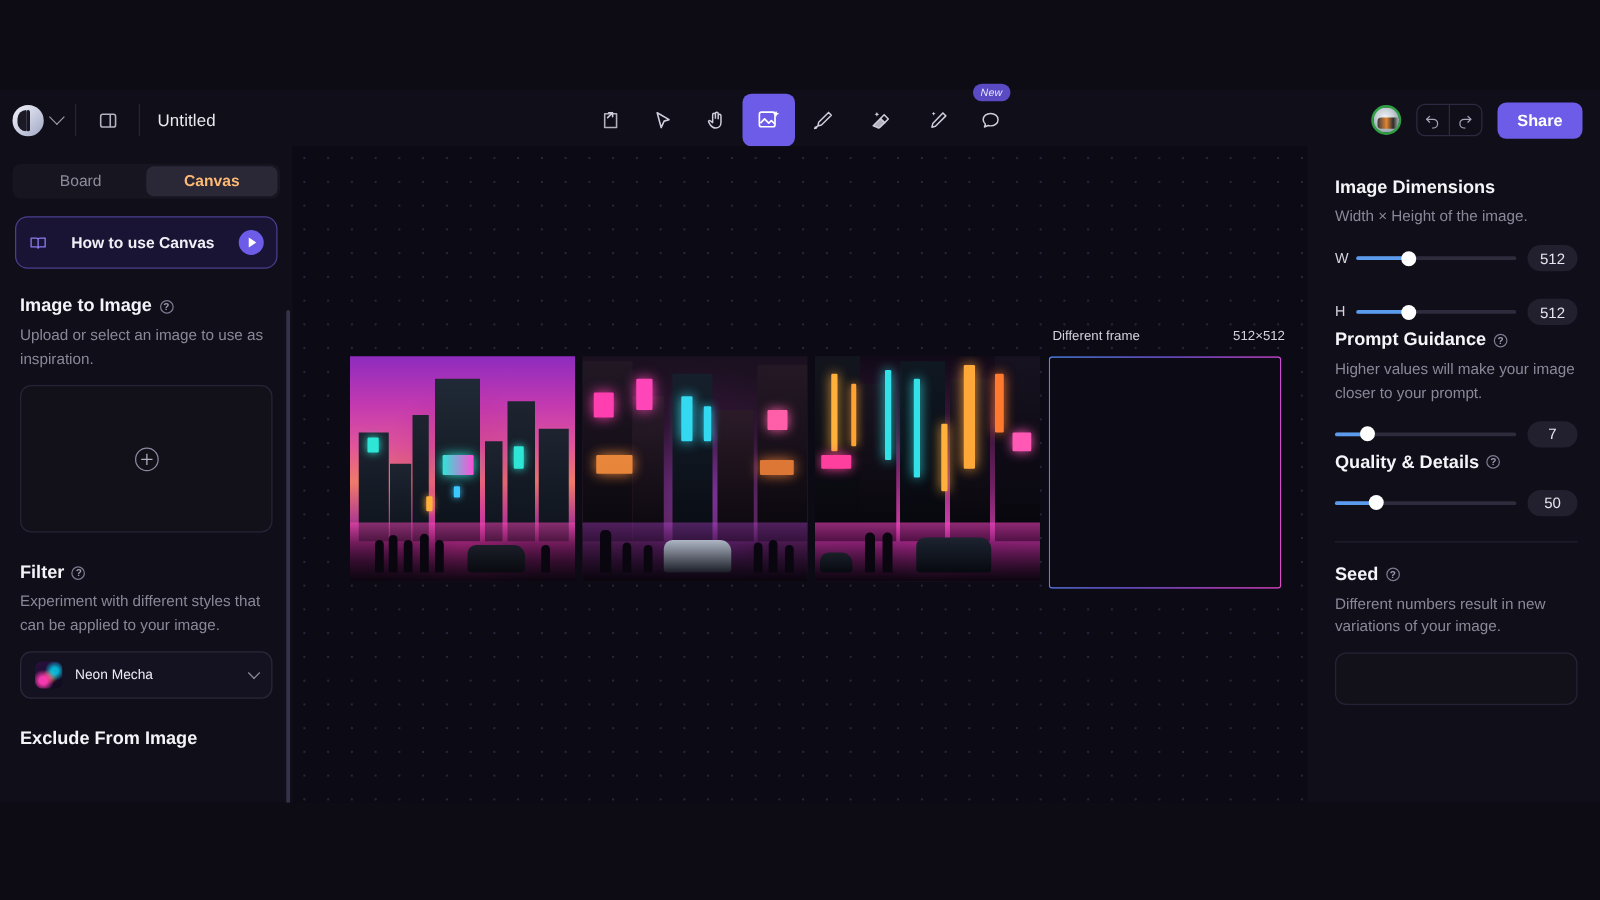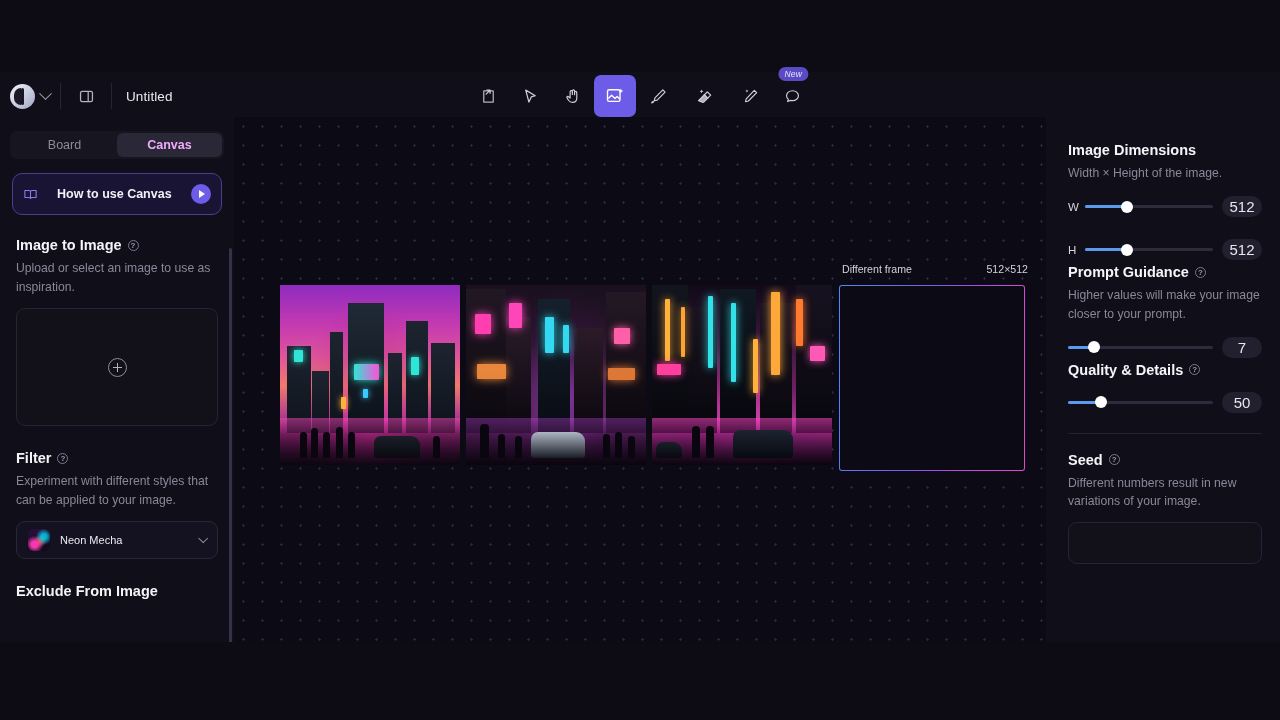--- a/index.html
+++ b/index.html
@@ -109,21 +109,21 @@
     background: #100e18; overflow: hidden;
   }
   .seg {
     margin: 11px 10px 0 10px; height: 28px; background: #17151f;
     border-radius: 7px; display: flex; padding: 2px;
   }
   .seg-item {
     flex: 1; display: flex; align-items: center; justify-content: center;
     font-size: 12.5px; color: #8e8b9c; border-radius: 6px;
   }
-  .seg-item.on { background: #2a2737; color: #f0abfc; font-weight: 600; }
+  .seg-item.on { background: #2a2737; color: #fdba74; font-weight: 600; }
   .howto {
     margin: 14px 12px 0 12px; height: 42px;
     border: 1px solid #4a3f8f; border-radius: 10px;
     background: #191434;
     display: flex; align-items: center; padding: 0 10px; gap: 19px;
   }
   .book-ic { color: #8b7bf0; display:flex; }
   .howto-label { color: #f1f0f6; font-size: 12.5px; font-weight: 700; flex: 1; }
   .play-circ {
     width: 20px; height: 20px; border-radius: 50%; background: #6c5ce7;
@@ -253,21 +253,21 @@
   .track {
     position: relative; flex: 1; height: 3px; background: #2e2b3c; border-radius: 3px;
   }
   .fill { position: absolute; left: 0; top: 0; height: 3px; background: #5b9bee; border-radius: 3px; }
   .thumb {
     position: absolute; top: 50%; width: 12px; height: 12px; border-radius: 50%;
     background: #fff; transform: translate(-50%,-50%);
   }
   .pill {
     width: 40px; height: 21px; border-radius: 11px; background: #22202e;
-    color: #e7e5ee; font-size: 15px; display: flex; align-items: center;
+    color: #e7e5ee; font-size: 12px; display: flex; align-items: center;
     justify-content: center; flex: 0 0 40px;
   }
   .rp-block { margin-top: 4px; }
   .divider { height: 1px; background: #242133; margin: 20px 0 0 0; }
   .seed-input {
     margin-top: 12px; height: 42px; border: 1px solid #262336;
     border-radius: 9px; background: #121019;
   }
   svg { display: block; }
 </style>
@@ -344,20 +344,39 @@
       </svg>
     </div>
     <div class="tool">
       <span class="new-badge">New</span>
       <svg width="19" height="19" viewBox="0 0 24 24" fill="none" stroke="#cfcddb" stroke-width="1.5" stroke-linejoin="round">
         <path d="M4.5 11c0-3.6 3.4-6.3 7.5-6.3s7.5 2.7 7.5 6.3-3.4 6.3-7.5 6.3c-.9 0-1.8-.1-2.6-.4l-3.6 1.5.9-3A5.8 5.8 0 014.5 11z"></path>
       </svg>
     </div>
   </div>
 
+  <div class="tb-right">
+    <div class="avatar"></div>
+    <div class="ur-group">
+      <div class="ur-btn">
+        <svg width="14" height="14" viewBox="0 0 24 24" fill="none" stroke="#a7a4b6" stroke-width="1.7" stroke-linecap="round" stroke-linejoin="round">
+          <path d="M8 7L4 11l4 4"></path>
+            <path d="M4 11h9a6 6 0 010 12h-1"></path>
+        </svg>
+      </div>
+      <div class="ur-div"></div>
+      <div class="ur-btn">
+        <svg width="14" height="14" viewBox="0 0 24 24" fill="none" stroke="#a7a4b6" stroke-width="1.7" stroke-linecap="round" stroke-linejoin="round">
+          <path d="M16 7l4 4-4 4"></path>
+            <path d="M20 11h-9a6 6 0 000 12h1"></path>
+        </svg>
+      </div>
+    </div>
+    <div class="share-btn">Share</div>
+  </div>
 
   <div class="sidebar">
     <div class="seg">
       <div class="seg-item">Board</div>
       <div class="seg-item on">Canvas</div>
     </div>
 
     <div class="howto">
       <span class="book-ic">
         <svg width="15" height="15" viewBox="0 0 24 24" fill="none" stroke="#8b7bf0" stroke-width="1.7" stroke-linejoin="round">

